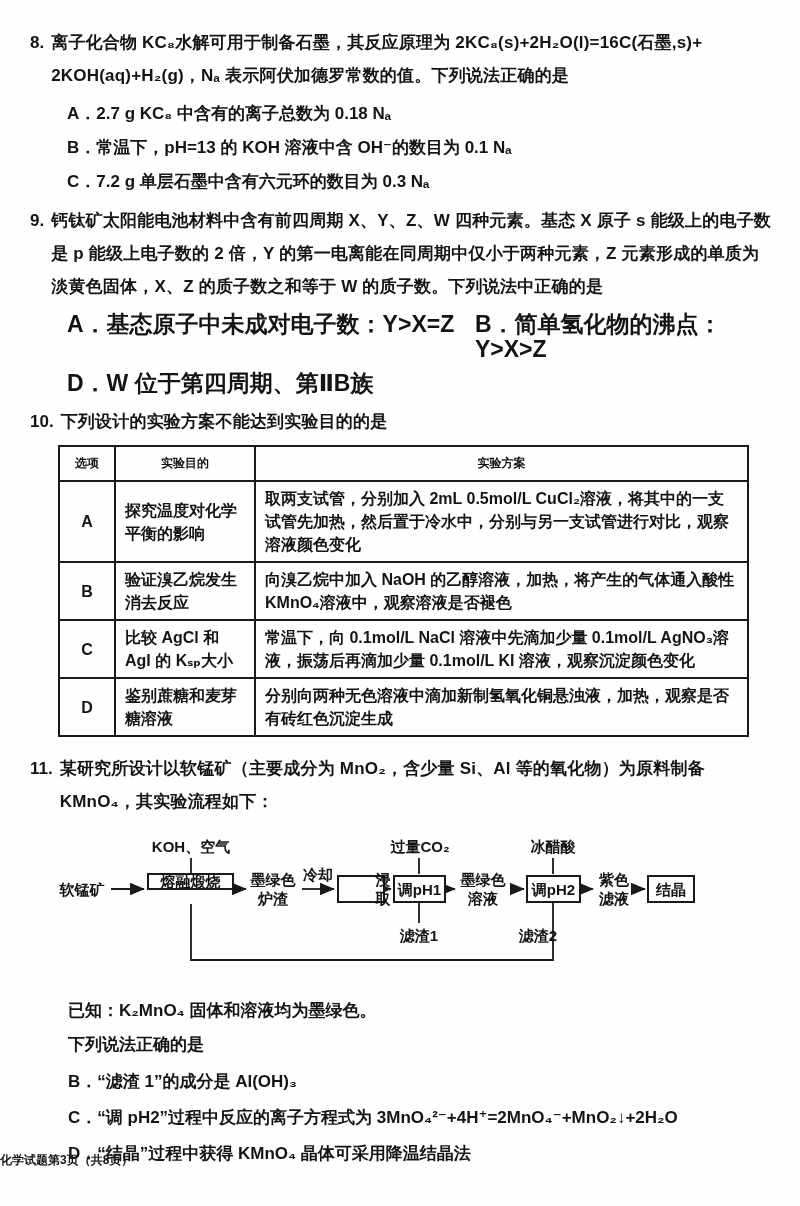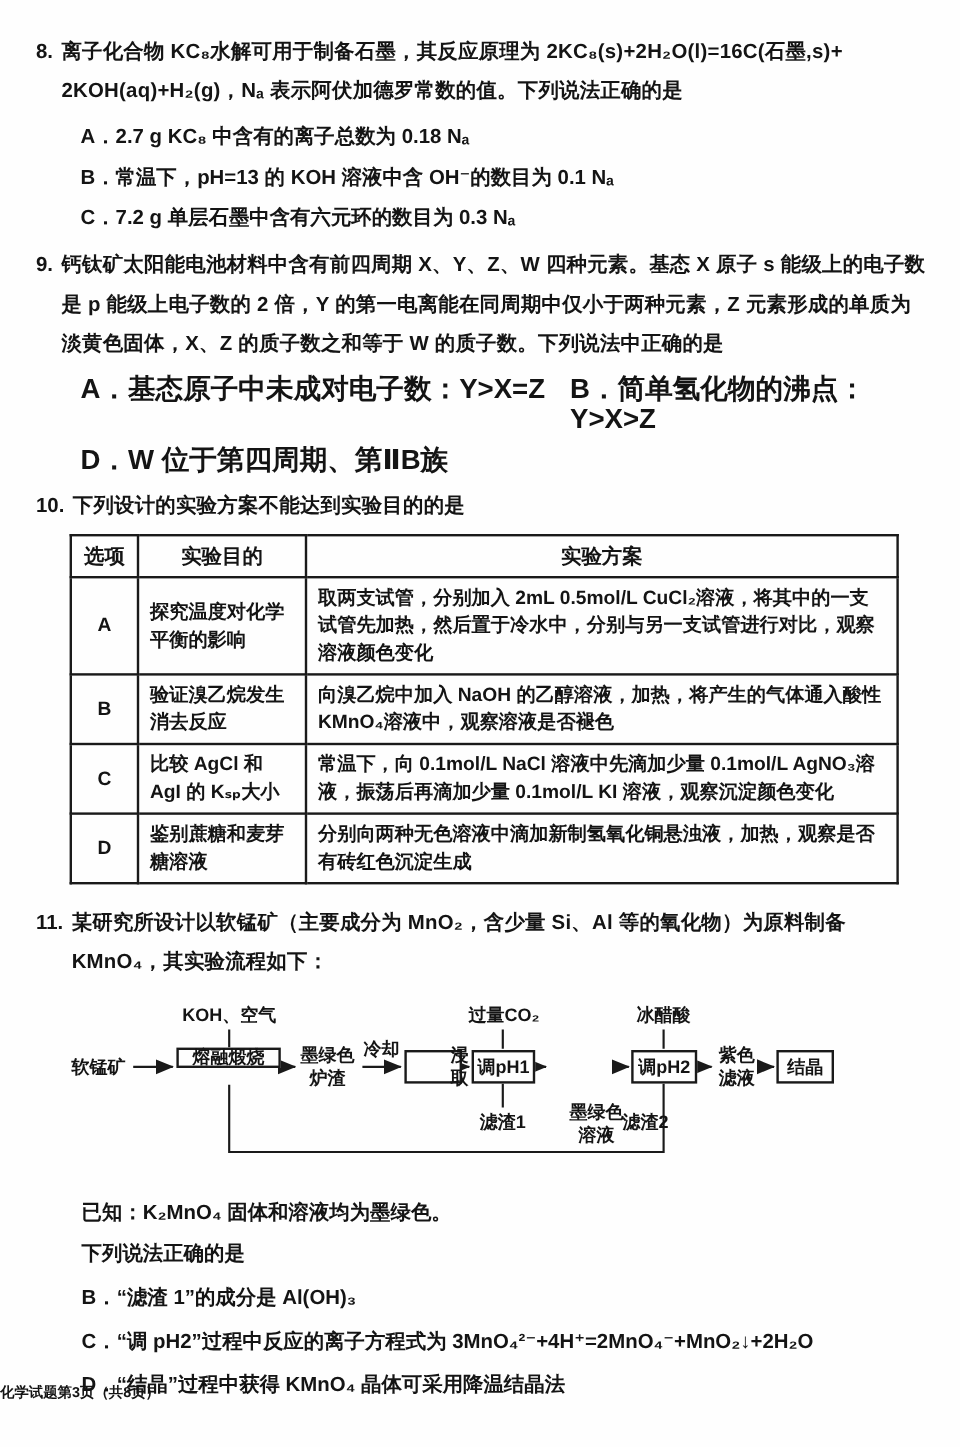--- a/index.html
+++ b/index.html
@@ -17,21 +17,21 @@
   .qbody { flex:1; font-size:17px; line-height:33px; letter-spacing:0.2px; }
 
   .opt { margin-left:37px; margin-top:9px; font-size:17px; line-height:25px; }
   .optrow { display:flex; margin-left:37px; margin-top:9px; font-size:23px; line-height:25px; }
   .optrow .colL { width:408px; flex:0 0 auto; }
   .optrow .colR { flex:1; }
 
   
   table.exp { border-collapse:collapse; margin:7px 0 0 28px; width:689px; table-layout:fixed; }
   table.exp th, table.exp td { border:2px solid #1a1a1a; font-size:16px; line-height:23px; padding:5px 9px; vertical-align:middle; }
-  table.exp th { text-align:center; font-size:17px;font-family:Liberation Serif, serif; }
+  table.exp th { text-align:center; font-size:12px;font-family:Liberation Serif, serif; }
   col.c-opt { width:56px; } col.c-purpose { width:140px; } col.c-plan { width:493px; }
   td.cell-opt { text-align:center; font-size:17px; }
   td.cell-purpose { line-height:24px; }
 
   
   .flow { position:relative; width:705px; height:152px; margin:14px 0 0 25px; font-size:15px; line-height:19px; }
   .flow svg { position:absolute; left:0; top:0; }
   .fbox { position:absolute; border:2px solid #1a1a1a; background:#fefefe; text-align:center; display:flex; align-items:center; justify-content:center; }
   .flbl { position:absolute; text-align:center; }
 
@@ -139,21 +139,21 @@
 
     <div class="flbl" style="left:0;   top:48px; width:54px;">软锰矿</div>
     <div class="flbl" style="left:81px;  top:5px;  width:110px;">KOH、空气</div>
     <div class="fbox" style="left:92px;  top:41px; width:87px; height:17px;">熔融煅烧</div>
     <div class="flbl" style="left:193px; top:38px; width:50px;">墨绿色炉渣</div>
     <div class="flbl" style="left:246px; top:33px; width:34px;">冷却</div>
     <div class="fbox" style="left:282px; top:43px; width:43px; height:28px;padding-left:44px;">浸取</div>
     <div class="flbl" style="left:324px; top:5px;  width:82px;">过量CO₂</div>
     <div class="fbox" style="left:338px; top:43px; width:53px; height:28px;">调pH1</div>
     <div class="flbl" style="left:340px; top:94px; width:48px;">滤渣1</div>
-    <div class="flbl" style="left:417px; top:38px; width:50px;margin-top:48px;">墨绿色溶液</div>
+    <div class="flbl" style="left:403px; top:38px; width:50px;">墨绿色溶液</div>
     <div class="flbl" style="left:468px; top:5px;  width:60px;">冰醋酸</div>
     <div class="fbox" style="left:471px; top:43px; width:55px; height:28px;">调pH2</div>
     <div class="flbl" style="left:460px; top:94px; width:46px;">滤渣2</div>
     <div class="flbl" style="left:540px; top:38px; width:38px;">紫色滤液</div>
     <div class="fbox" style="left:592px; top:43px; width:48px; height:28px;">结晶</div>
   </div>
 
   <div class="known">已知：K₂MnO₄ 固体和溶液均为墨绿色。</div>
   <div class="prompt">下列说法正确的是</div>
   <div class="q11opt">B．“滤渣 1”的成分是 Al(OH)₃</div>

